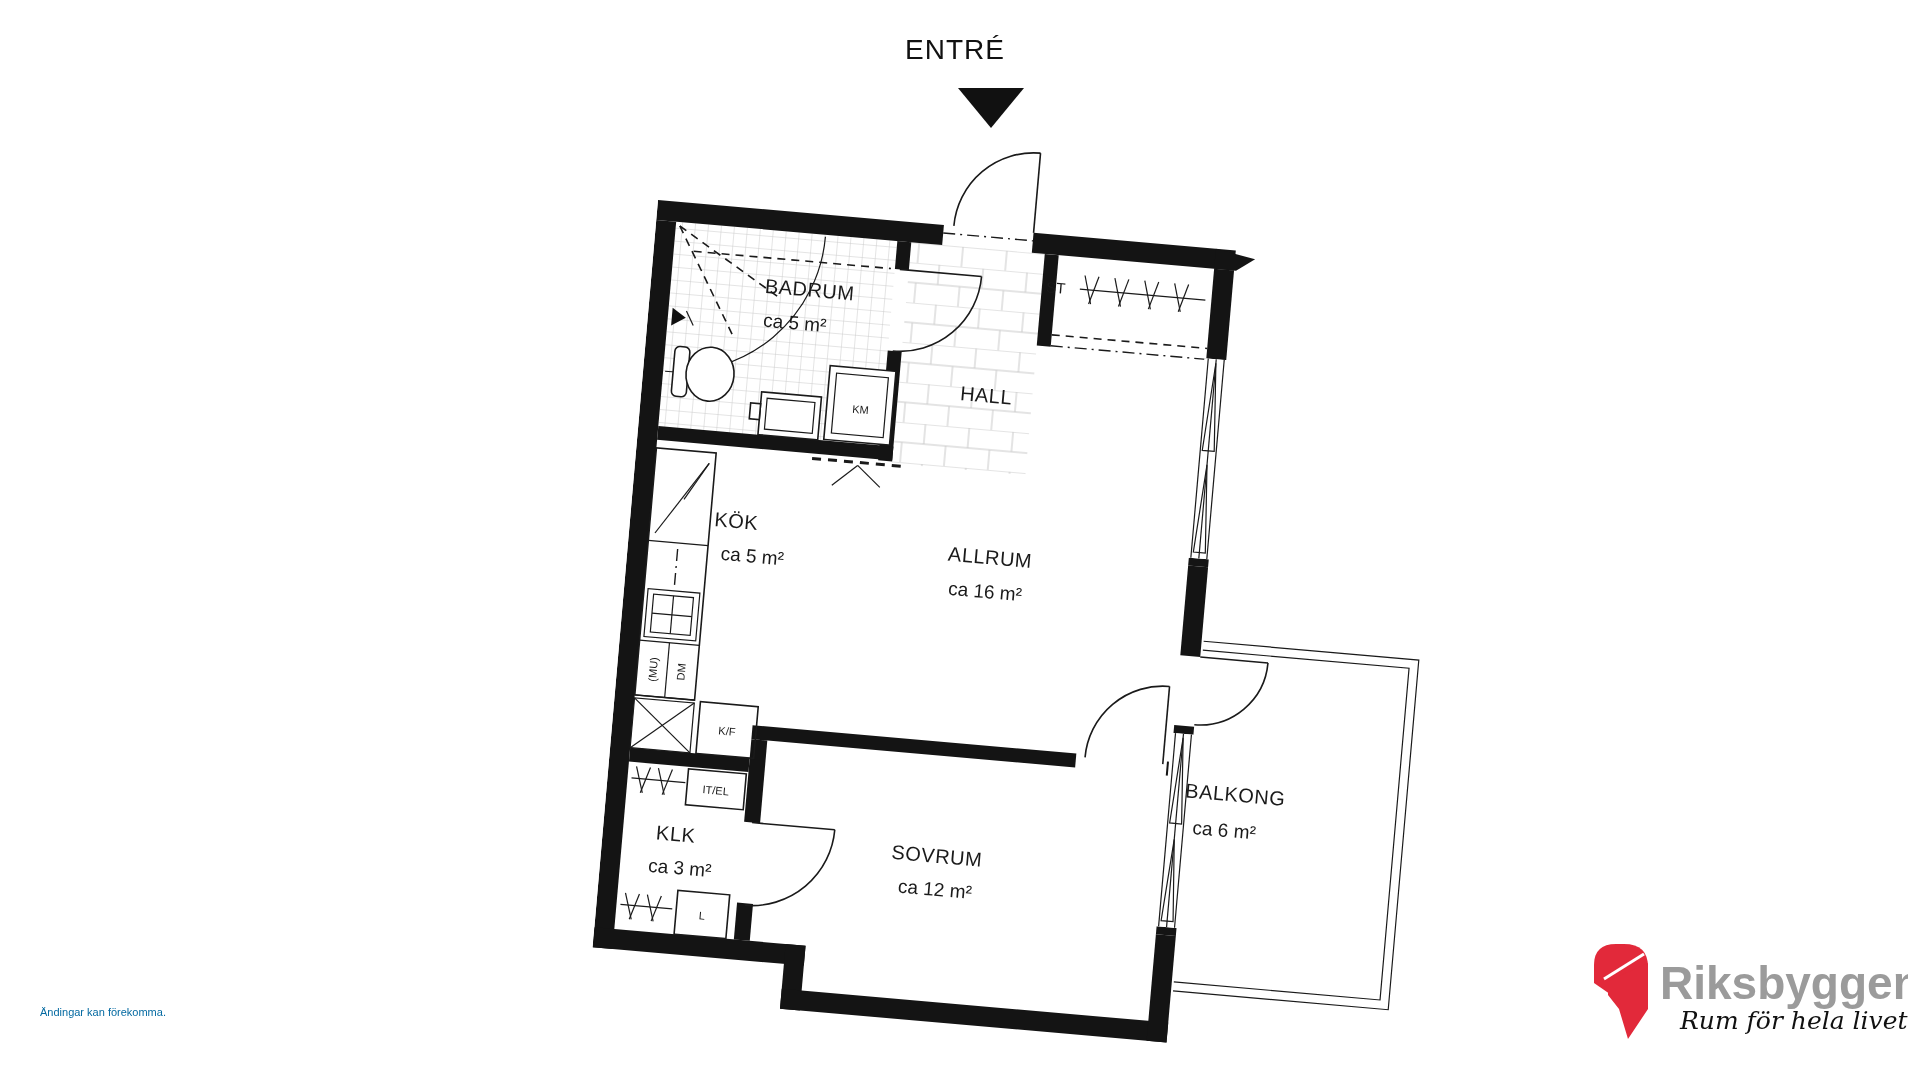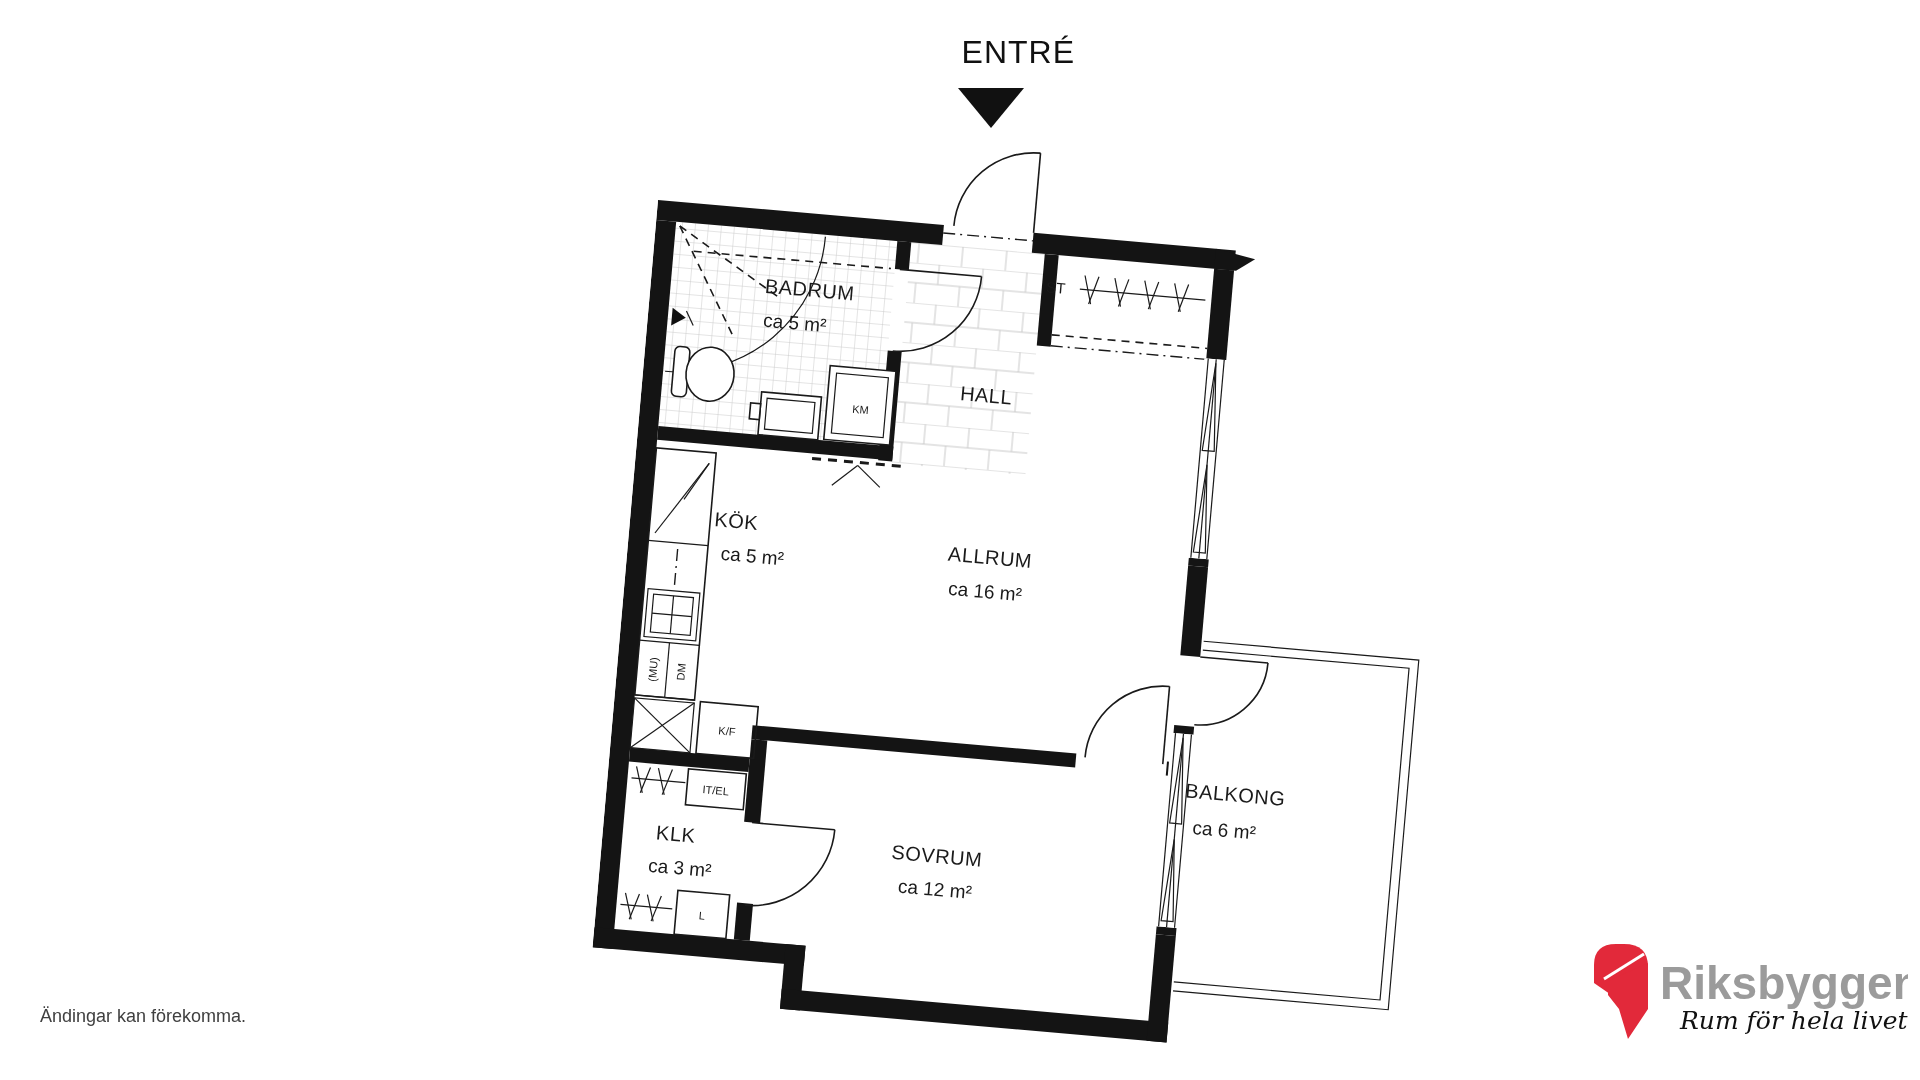--- a/index.html
+++ b/index.html
@@ -1,22 +1,22 @@
 <!DOCTYPE html>
 <html><head>
 <meta charset="utf-8">
 <style>
   html,body{margin:0;padding:0;background:#ffffff;width:1920px;height:1080px;overflow:hidden;
     font-family:"Liberation Sans", sans-serif;}
   .abs{position:absolute;}
-  #entry-label{left:905px;top:34px;width:170px;text-align:right;
-    font-size:32px;letter-spacing:1px;color:#111;font-weight:400;}
+  #entry-label{left:905px;top:34px;width:170px;text-align:left;
+    font-size:28px;letter-spacing:1px;color:#111;font-weight:400;}
   #entry-arrow{left:945px;top:80px;}
   #plan-svg{left:658px;top:90px;transform:rotate(5deg);transform-origin:0px 110px;}
-  #footer-note{left:40px;top:1006px;font-size:18px;color:#404040;}
+  #footer-note{left:40px;top:1006px;font-size:11px;color:#0369a1;}
   #logo{left:1578px;top:933px;}
   .wall{fill:#141414;stroke:none;}
   .thin{stroke:#1a1a1a;stroke-width:1.6;fill:none;}
   .thin2{stroke:#1a1a1a;stroke-width:1.2;fill:none;}
   .whitefill{fill:#ffffff;}
   .dashed{stroke:#1a1a1a;stroke-width:1.6;fill:none;stroke-dasharray:8 6;}
   .dashdot{stroke:#1a1a1a;stroke-width:1.4;fill:none;stroke-dasharray:12 5 2 5;}
   .openmark{stroke:#1a1a1a;stroke-width:3;fill:none;stroke-dasharray:9 7;}
   .rlabel{font-size:20px;fill:#1a1a1a;text-anchor:middle;letter-spacing:0.5px;}
   .ralabel{font-size:19px;fill:#1a1a1a;text-anchor:middle;}

